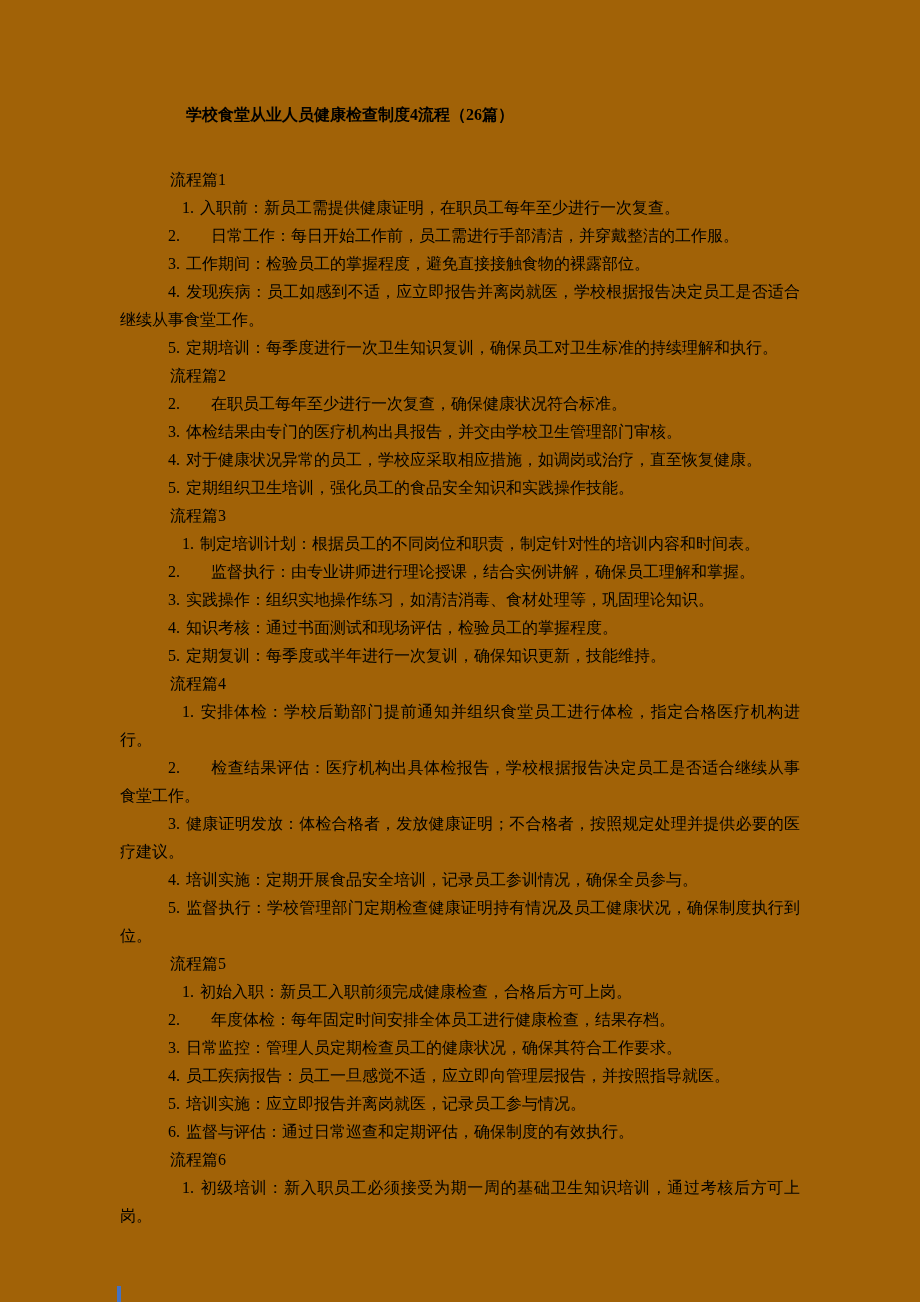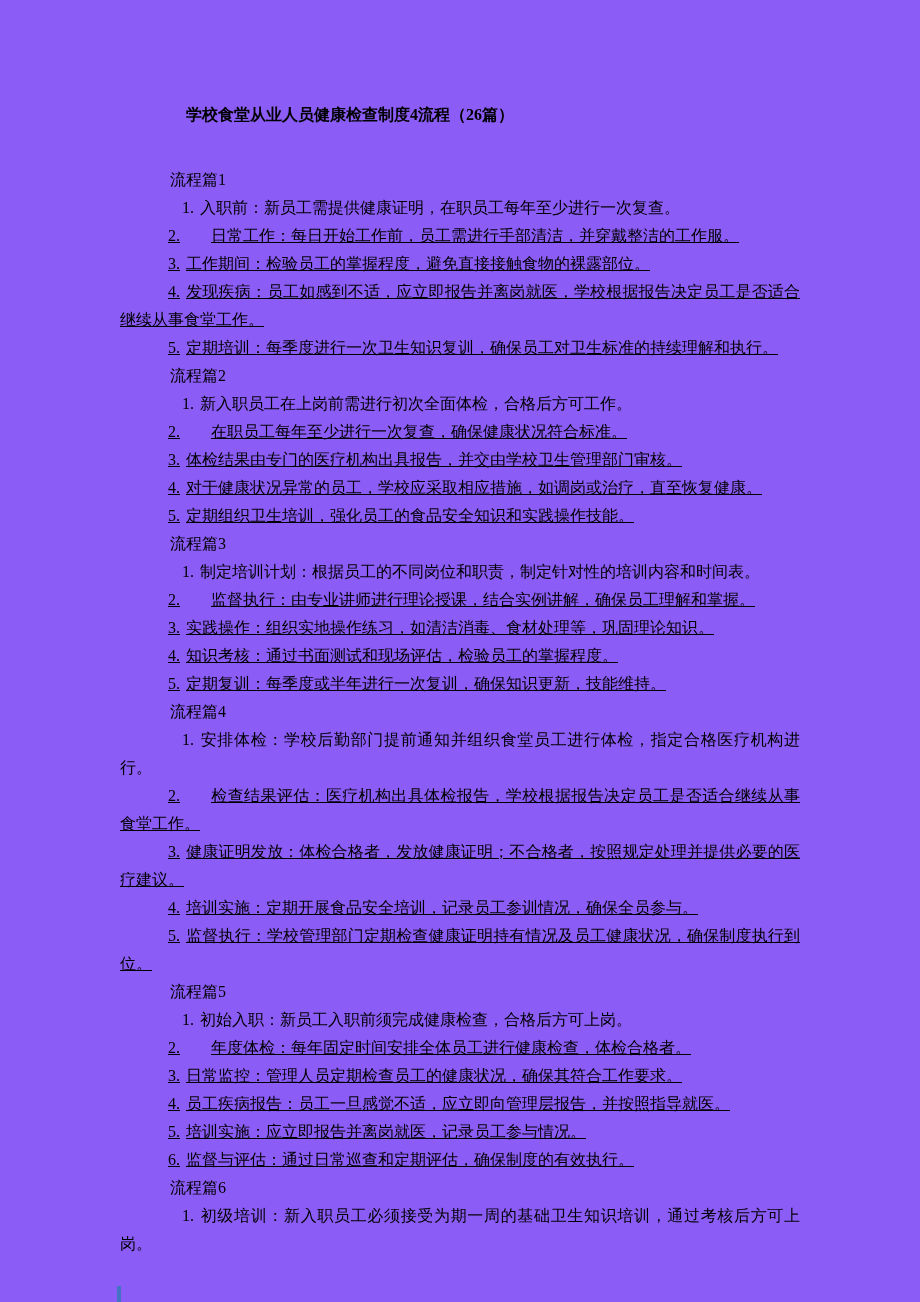--- a/index.html
+++ b/index.html
@@ -13,21 +13,21 @@
     position: relative;
     overflow: hidden;
     font-family: "Liberation Serif", "DejaVu Serif", serif;
     color: #000000;
   }
   .page {
     position: absolute;
     left: 0; top: 0;
     width: 920px;
     height: 1302px;
-    background: #8b5cf6;
+    background: #a16207;
   }
   .doc {
     position: absolute;
     left: 120px;
     top: 101px;
     width: 680px;
     font-size: 16px;
     line-height: 28px;
     text-align: justify;
     text-justify: inter-ideograph;
@@ -35,21 +35,21 @@
   }
   .doc p { margin: 0; padding: 0; }
   .title {
     font-weight: bold;
     text-indent: 66px;
     margin-bottom: 37px !important;
     text-align: left;
   }
   .heading { text-indent: 50px; }
   .item-first { text-indent: 62px; }
-  .item-rest  { text-indent: 48px; text-decoration: underline; }
+  .item-rest  { text-indent: 48px; }
   .gap { display: inline-block; width: 6px; }
   .gap.wide { display: inline-block; width: 31px; }
   .text-cursor {
     position: absolute;
     left: 117px;
     top: 1286px;
     width: 4px;
     height: 16px;
     background: #4472c4;
   }
@@ -61,40 +61,39 @@
   <div class="doc">
     <p class="title">学校食堂从业人员健康检查制度4流程（26篇）</p>
     <div id="sections">
         <p class="heading">流程篇1</p>
         <p class="item-first"><span>1.</span><span class="gap"></span><span>入职前：新员工需提供健康证明，在职员工每年至少进行一次复查。</span></p>
         <p class="item-rest"><span>2.</span><span class="gap wide"></span><span>日常工作：每日开始工作前，员工需进行手部清洁，并穿戴整洁的工作服。</span></p>
         <p class="item-rest"><span>3.</span><span class="gap"></span><span>工作期间：检验员工的掌握程度，避免直接接触食物的裸露部位。</span></p>
         <p class="item-rest"><span>4.</span><span class="gap"></span><span>发现疾病：员工如感到不适，应立即报告并离岗就医，学校根据报告决定员工是否适合继续从事食堂工作。</span></p>
         <p class="item-rest"><span>5.</span><span class="gap"></span><span>定期培训：每季度进行一次卫生知识复训，确保员工对卫生标准的持续理解和执行。</span></p>
         <p class="heading">流程篇2</p>
-        <p class="item-first"><span>1.</span><span class="gap"></span><span>新入职员工在上岗前需进行初次全面体检，合格后方可工作。</span></p>
         <p class="item-rest"><span>2.</span><span class="gap wide"></span><span>在职员工每年至少进行一次复查，确保健康状况符合标准。</span></p>
         <p class="item-rest"><span>3.</span><span class="gap"></span><span>体检结果由专门的医疗机构出具报告，并交由学校卫生管理部门审核。</span></p>
         <p class="item-rest"><span>4.</span><span class="gap"></span><span>对于健康状况异常的员工，学校应采取相应措施，如调岗或治疗，直至恢复健康。</span></p>
         <p class="item-rest"><span>5.</span><span class="gap"></span><span>定期组织卫生培训，强化员工的食品安全知识和实践操作技能。</span></p>
         <p class="heading">流程篇3</p>
         <p class="item-first"><span>1.</span><span class="gap"></span><span>制定培训计划：根据员工的不同岗位和职责，制定针对性的培训内容和时间表。</span></p>
         <p class="item-rest"><span>2.</span><span class="gap wide"></span><span>监督执行：由专业讲师进行理论授课，结合实例讲解，确保员工理解和掌握。</span></p>
         <p class="item-rest"><span>3.</span><span class="gap"></span><span>实践操作：组织实地操作练习，如清洁消毒、食材处理等，巩固理论知识。</span></p>
         <p class="item-rest"><span>4.</span><span class="gap"></span><span>知识考核：通过书面测试和现场评估，检验员工的掌握程度。</span></p>
         <p class="item-rest"><span>5.</span><span class="gap"></span><span>定期复训：每季度或半年进行一次复训，确保知识更新，技能维持。</span></p>
         <p class="heading">流程篇4</p>
         <p class="item-first"><span>1.</span><span class="gap"></span><span>安排体检：学校后勤部门提前通知并组织食堂员工进行体检，指定合格医疗机构进行。</span></p>
         <p class="item-rest"><span>2.</span><span class="gap wide"></span><span>检查结果评估：医疗机构出具体检报告，学校根据报告决定员工是否适合继续从事食堂工作。</span></p>
         <p class="item-rest"><span>3.</span><span class="gap"></span><span>健康证明发放：体检合格者，发放健康证明；不合格者，按照规定处理并提供必要的医疗建议。</span></p>
         <p class="item-rest"><span>4.</span><span class="gap"></span><span>培训实施：定期开展食品安全培训，记录员工参训情况，确保全员参与。</span></p>
         <p class="item-rest"><span>5.</span><span class="gap"></span><span>监督执行：学校管理部门定期检查健康证明持有情况及员工健康状况，确保制度执行到位。</span></p>
         <p class="heading">流程篇5</p>
         <p class="item-first"><span>1.</span><span class="gap"></span><span>初始入职：新员工入职前须完成健康检查，合格后方可上岗。</span></p>
-        <p class="item-rest"><span>2.</span><span class="gap wide"></span><span>年度体检：每年固定时间安排全体员工进行健康检查，体检合格者。</span></p>
+        <p class="item-rest"><span>2.</span><span class="gap wide"></span><span>年度体检：每年固定时间安排全体员工进行健康检查，结果存档。</span></p>
         <p class="item-rest"><span>3.</span><span class="gap"></span><span>日常监控：管理人员定期检查员工的健康状况，确保其符合工作要求。</span></p>
         <p class="item-rest"><span>4.</span><span class="gap"></span><span>员工疾病报告：员工一旦感觉不适，应立即向管理层报告，并按照指导就医。</span></p>
         <p class="item-rest"><span>5.</span><span class="gap"></span><span>培训实施：应立即报告并离岗就医，记录员工参与情况。</span></p>
         <p class="item-rest"><span>6.</span><span class="gap"></span><span>监督与评估：通过日常巡查和定期评估，确保制度的有效执行。</span></p>
         <p class="heading">流程篇6</p>
         <p class="item-first"><span>1.</span><span class="gap"></span><span>初级培训：新入职员工必须接受为期一周的基础卫生知识培训，通过考核后方可上岗。</span></p>
       </div>
   </div>
   <div class="text-cursor" style="background: rgb(68, 114, 196);"></div>
 </div>

